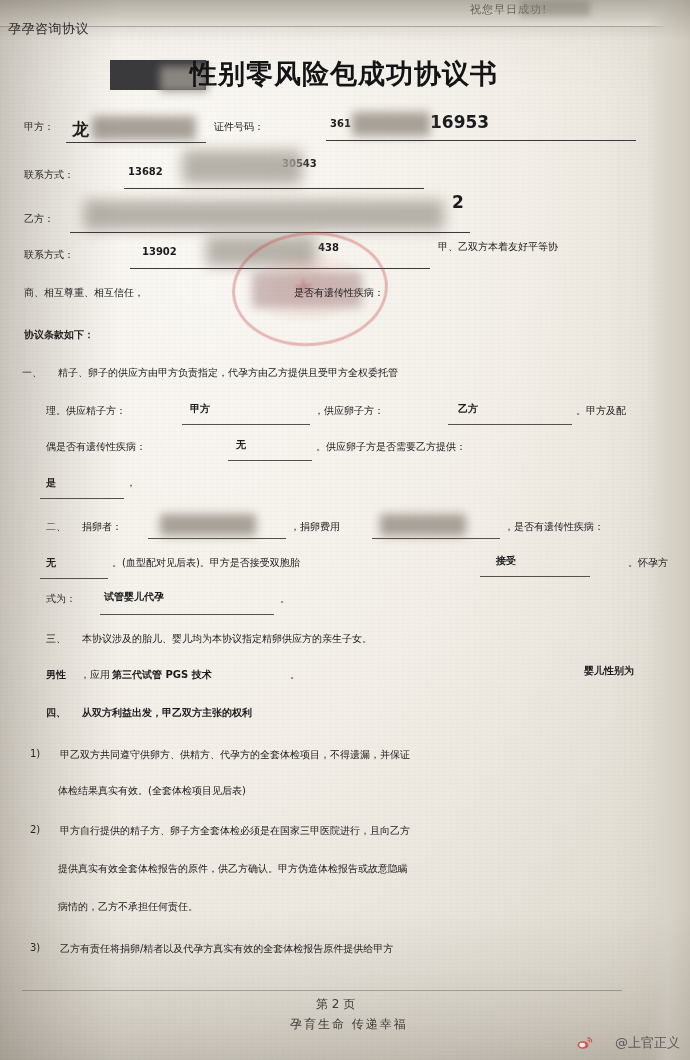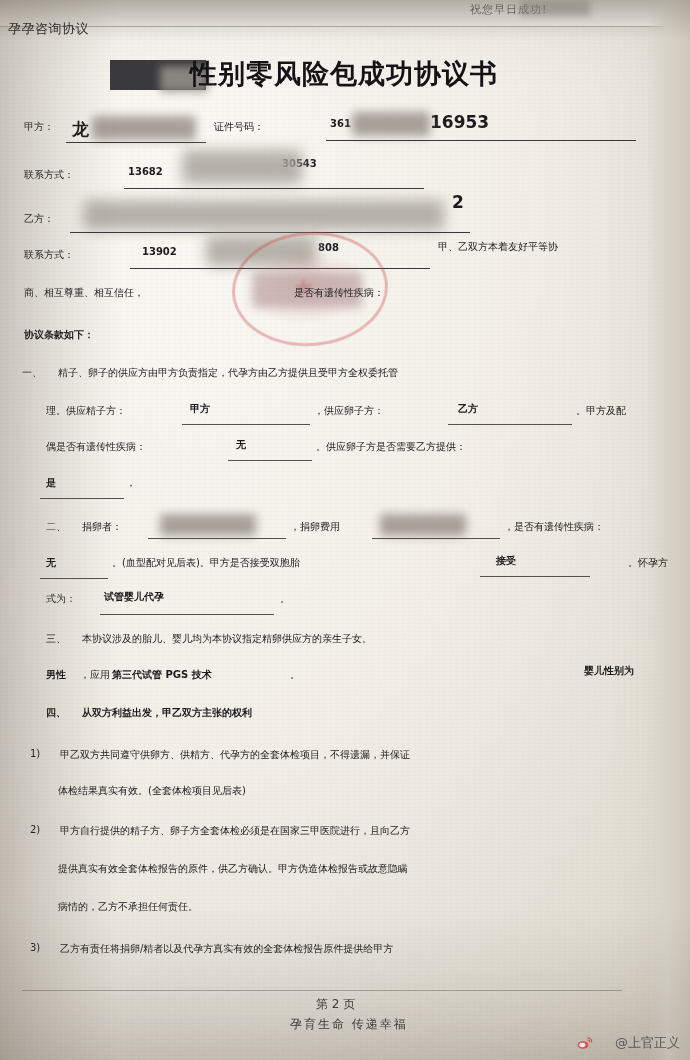--- a/index.html
+++ b/index.html
@@ -258,21 +258,21 @@
     <div class="blur soft" style="left:182px; top:150px; width:120px; height:34px;"></div>
     <div class="rule" style="left:124px; top:188px; width:300px;"></div>
 
     <div class="line" style="left:24px; top:212px;">乙方：</div>
     <div class="blur soft" style="left:84px; top:200px; width:360px; height:30px;"></div>
     <div class="line fill" style="left:452px; top:192px; font-size:17px;">2</div>
     <div class="rule" style="left:70px; top:232px; width:400px;"></div>
 
     <div class="line" style="left:24px; top:248px;">联系方式：</div>
     <div class="line fill" style="left:142px; top:246px;">13902</div>
-    <div class="line fill" style="left:318px; top:242px;">808</div>
+    <div class="line fill" style="left:318px; top:242px;">438</div>
     <div class="blur soft" style="left:206px; top:236px; width:110px; height:30px;"></div>
     <div class="rule" style="left:130px; top:268px; width:300px;"></div>
 
     <div class="stamp"></div>
     <div class="stamp-inner"></div>
     <div class="stamp-star">★</div>
     <div class="blur" style="left:252px; top:272px; width:110px; height:36px; background:rgba(176,150,150,0.6);"></div>
 
     <div class="line" style="left:438px; top:240px;">甲、乙双方本着友好平等协</div>
     <div class="line" style="left:24px; top:286px;">商、相互尊重、相互信任，</div>

